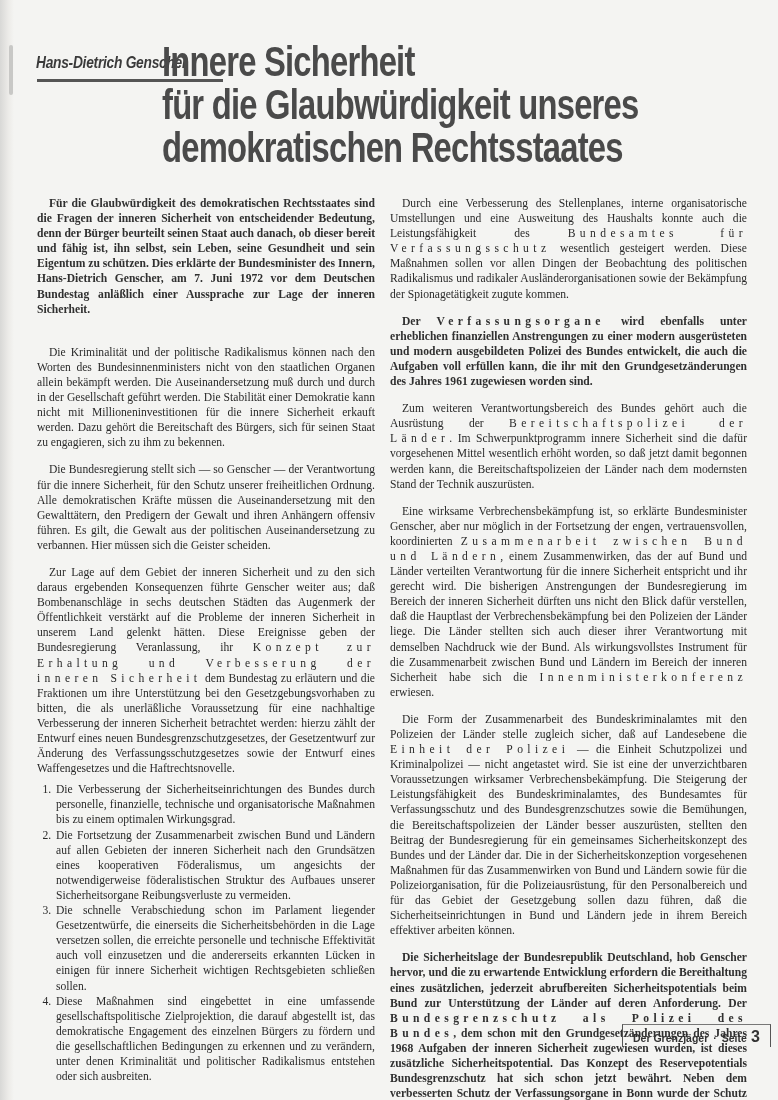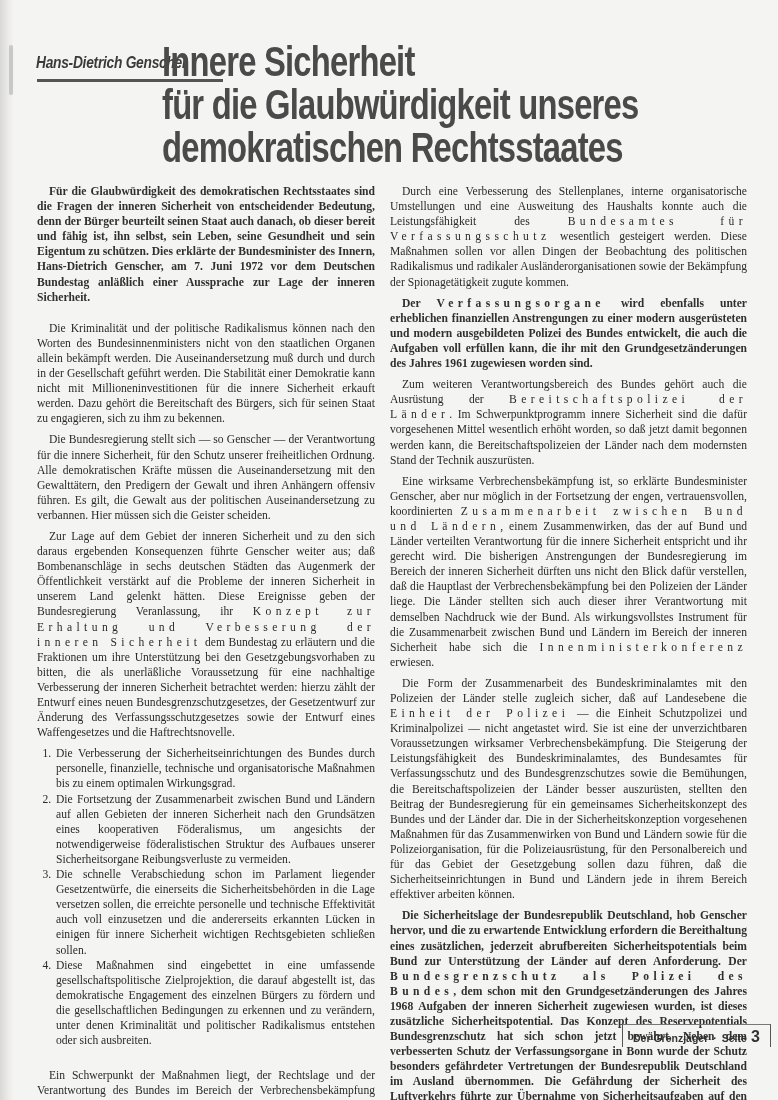--- a/index.html
+++ b/index.html
@@ -45,21 +45,21 @@
     white-space: nowrap;
   }
   .title span { display: block; }
   .col {
     position: absolute; top: 184px;
     font-size: 11.6px; line-height: 15.1px;
     text-align: justify; hyphens: manual;
   }
   .col-left { left: 37px; width: 338px; }
   .col-right { left: 390px; width: 357px; }
-  .col p { margin: 0 0 6px 0; text-indent: 12px; }
+  .col p { margin: 12px 0 6px 0; text-indent: 12px; }
   .col p.lead { font-weight: bold; color: #303030; }
   .col p.bold { font-weight: bold; color: #303030; }
   .sp { letter-spacing: 4.4px; }
   .col ol { margin: 0 0 20px 0; padding-left: 17px; }
   .col ol li { margin: 0; padding-left: 2px; }
   .gap { height: 10px; }
   .footer-box {
     position: absolute; left: 622px; top: 1024px;
     border-left: 1.5px solid #555; border-right: 1.5px solid #555;
     border-top: 1px solid #777;

